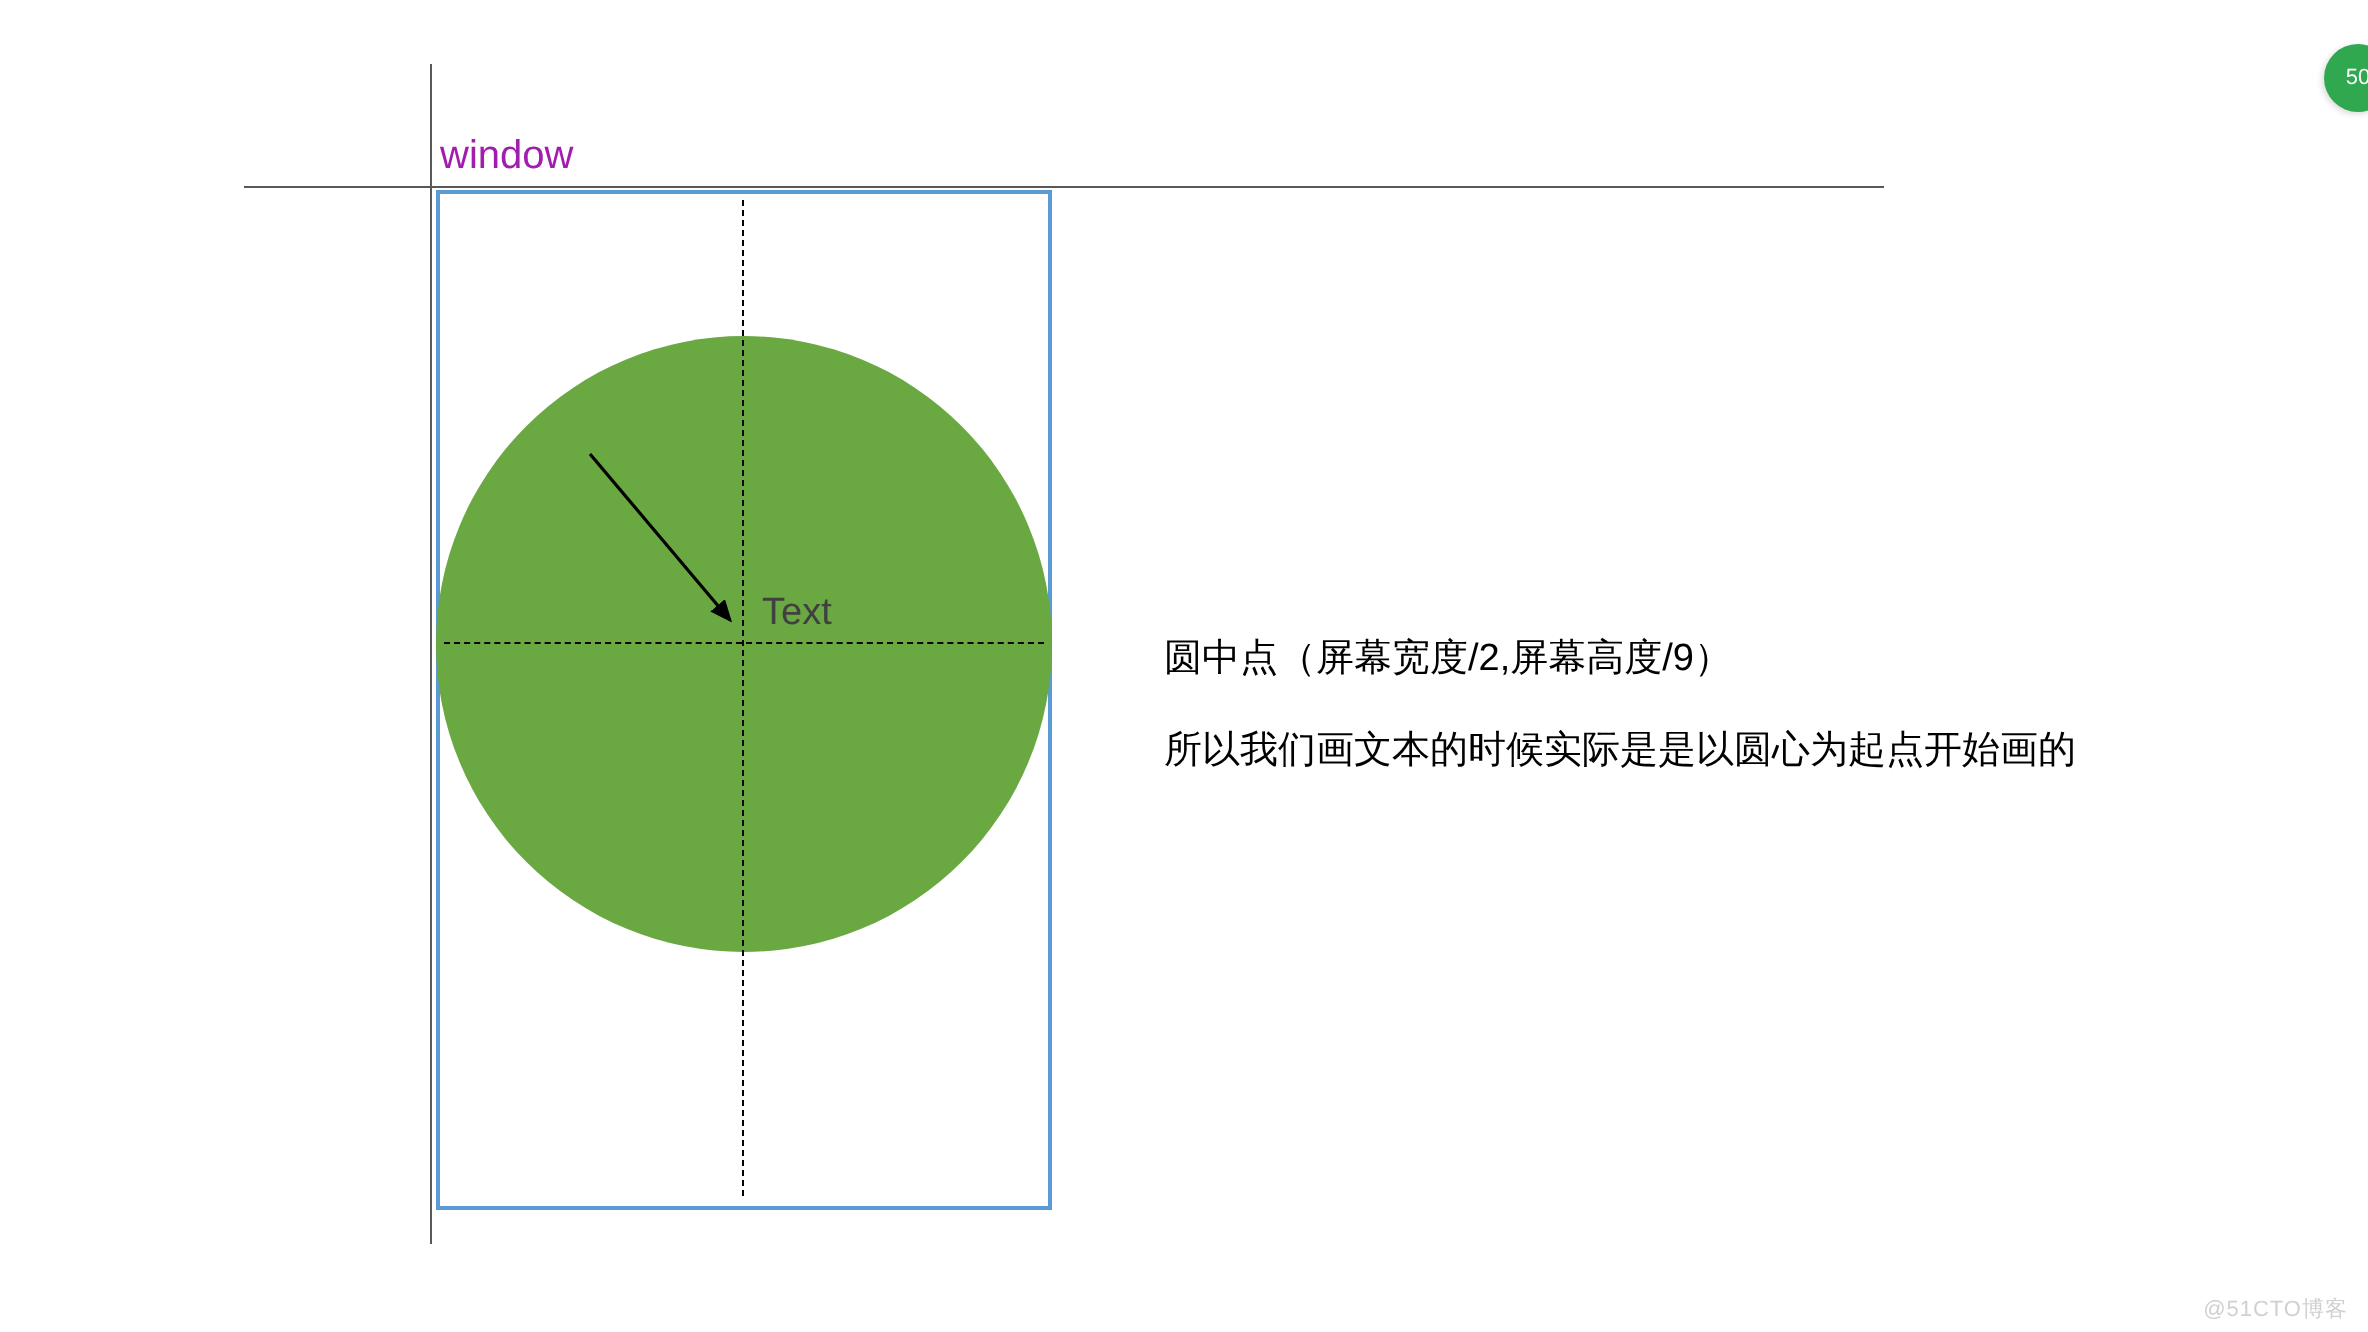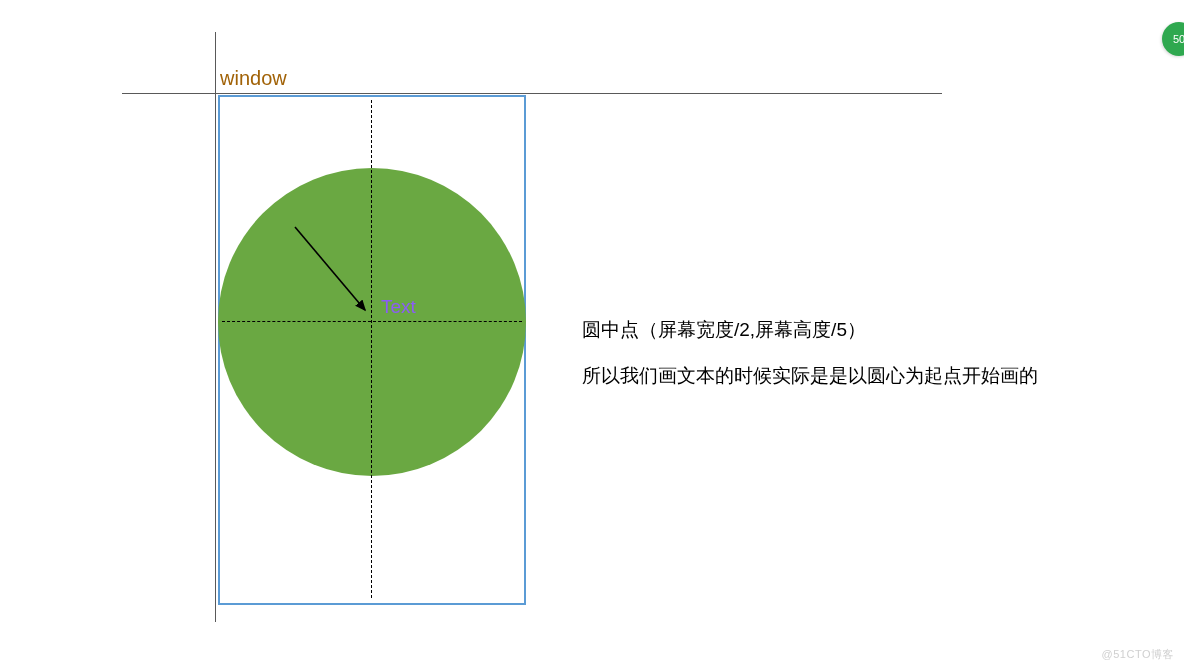--- a/index.html
+++ b/index.html
@@ -33,21 +33,21 @@
   
   .window-rect {
     position: absolute;
     border: 2px solid #5b9bd5;
     box-sizing: border-box;
     background: transparent;
   }
   .window-label {
     position: absolute;
     font-size: 20px;
-    color: #a16207;
+    color: #a21caf;
   }
   
   .circle {
     position: absolute;
     background: #6aa842;
     border-radius: 50%;
   }
   
   .dashed-h {
     position: absolute;
@@ -55,21 +55,21 @@
     border-top: 1.5px dashed #000;
   }
   .dashed-v {
     position: absolute;
     width: 0;
     border-left: 1.5px dashed #000;
   }
   .text-label {
     position: absolute;
     font-size: 19px;
-    color: #8b5cf6;
+    color: #404040;
   }
   .explain {
     position: absolute;
     font-size: 19px;
     color: #000;
     line-height: 1.45;
   }
   .explain p {
     margin: 0;
   }
@@ -123,21 +123,21 @@
       <marker id="arrowhead" markerWidth="8" markerHeight="8" refX="6" refY="3" orient="auto">
         <path d="M0,0 L7,3 L0,6 Z" fill="#000"></path>
       </marker>
     </defs>
     <line x1="15" y1="12" x2="85" y2="95" stroke="#000" stroke-width="1.6" marker-end="url(#arrowhead)"></line>
   </svg>
 
   <div class="text-label" style="left:381px; top:296px;">Text</div>
 
   <div class="explain" style="left:582px; top:316px; width:570px;">
-    <p>圆中点（屏幕宽度/2,屏幕高度/5）</p>
+    <p>圆中点（屏幕宽度/2,屏幕高度/9）</p>
     <div class="gap"></div>
     <p>所以我们画文本的时候实际是是以圆心为起点开始画的</p>
   </div>
 
   <div class="badge">
     <span>50</span>
   </div>
 
   <div class="watermark">@51CTO博客</div>
 

